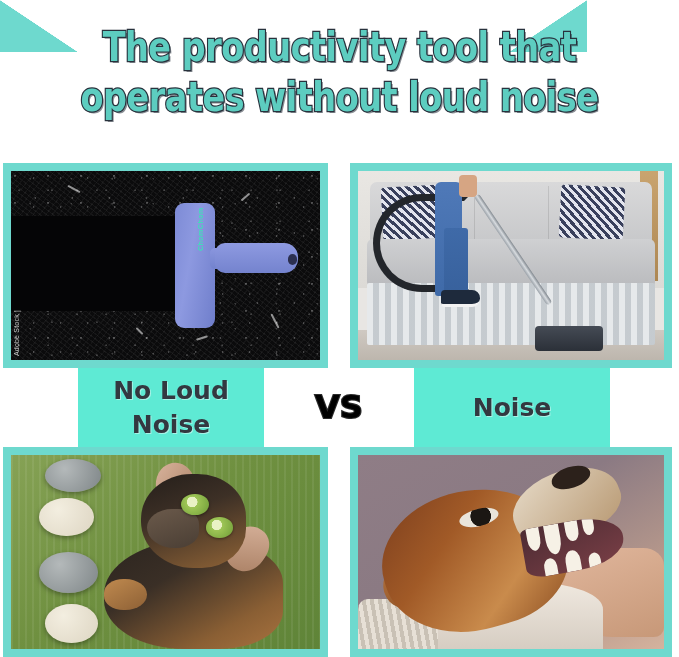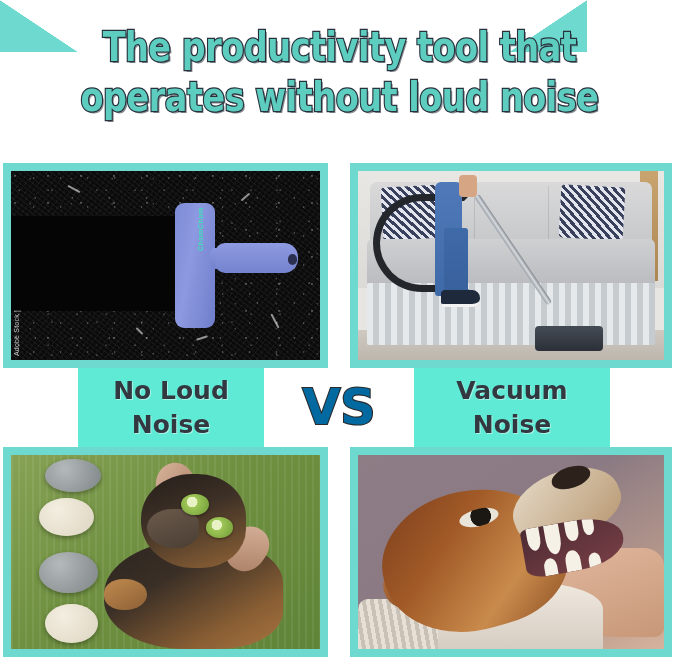--- a/index.html
+++ b/index.html
@@ -302,22 +302,22 @@
     font-family:"DejaVu Sans", sans-serif;
     text-shadow:1px 1px 0 rgba(255,255,255,.45);
     white-space:nowrap;
   }
   #vs-badge {
     position:absolute; left:264px; top:0; width:150px; height:79px;
     display:flex; align-items:center; justify-content:center;
     background:#ffffff;
   }
   #vs-badge .vs-text {
-    font-size:49px; font-weight:bold; line-height:49px;
-    color:#0369a1;
+    font-size:32px; font-weight:bold; line-height:49px;
+    color:#000000;
     font-family:"DejaVu Sans", sans-serif;
     -webkit-text-stroke:2.2px #2b2b2b;
     paint-order:stroke fill;
   }
 </style>
 </head>
 <body>
 
 <div class="page">
 
@@ -376,21 +376,20 @@
 
   <div class="band">
     <div class="label-box" id="label-left">
       <span class="line">No Loud</span>
       <span class="line">Noise</span>
     </div>
     <div id="vs-badge">
       <span class="vs-text">VS</span>
     </div>
     <div class="label-box" id="label-right">
-      <span class="line">Vacuum</span>
       <span class="line">Noise</span>
     </div>
   </div>
 
   <div class="panel" id="panel-calmdog">
     <div class="photo">
       <div class="towel"></div>
       <div class="stone grey" style="left:11%;top:2%;width:18%;height:17%;"></div>
       <div class="stone cream" style="left:9%;top:22%;width:18%;height:20%;"></div>
       <div class="stone grey" style="left:9%;top:50%;width:19%;height:21%;"></div>

